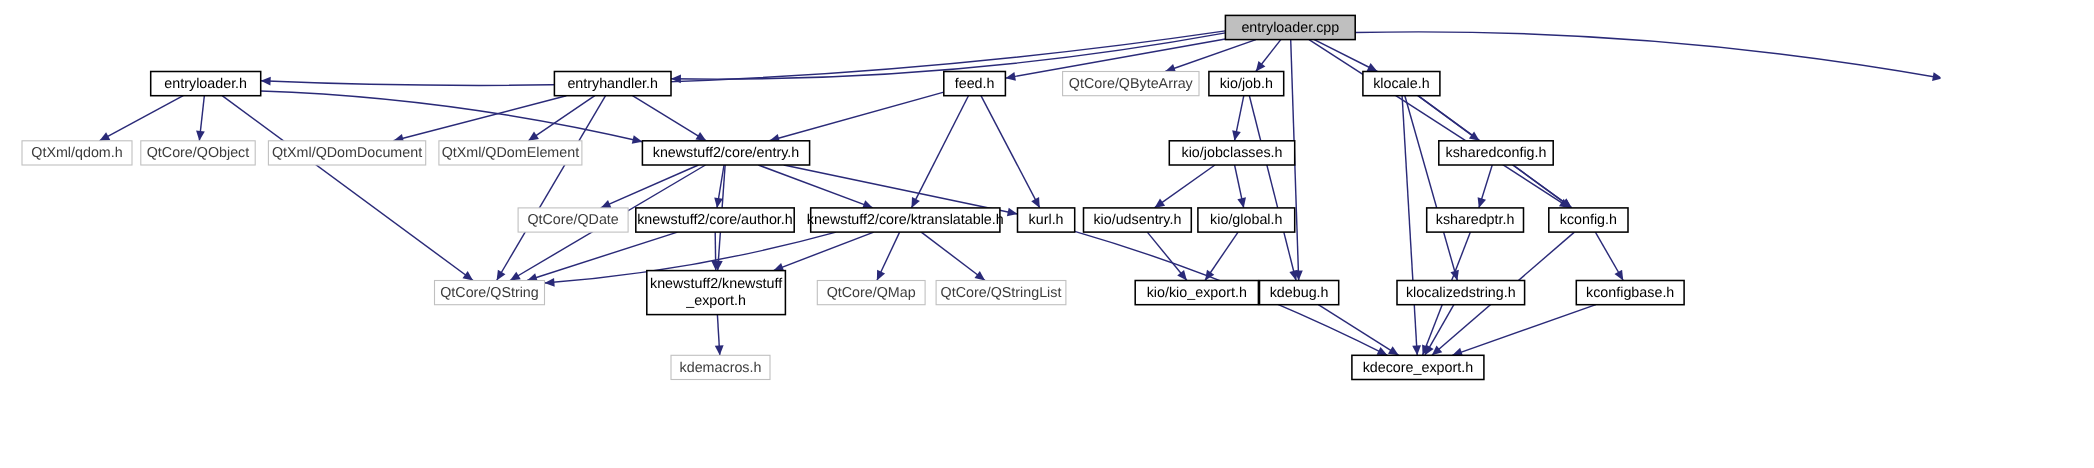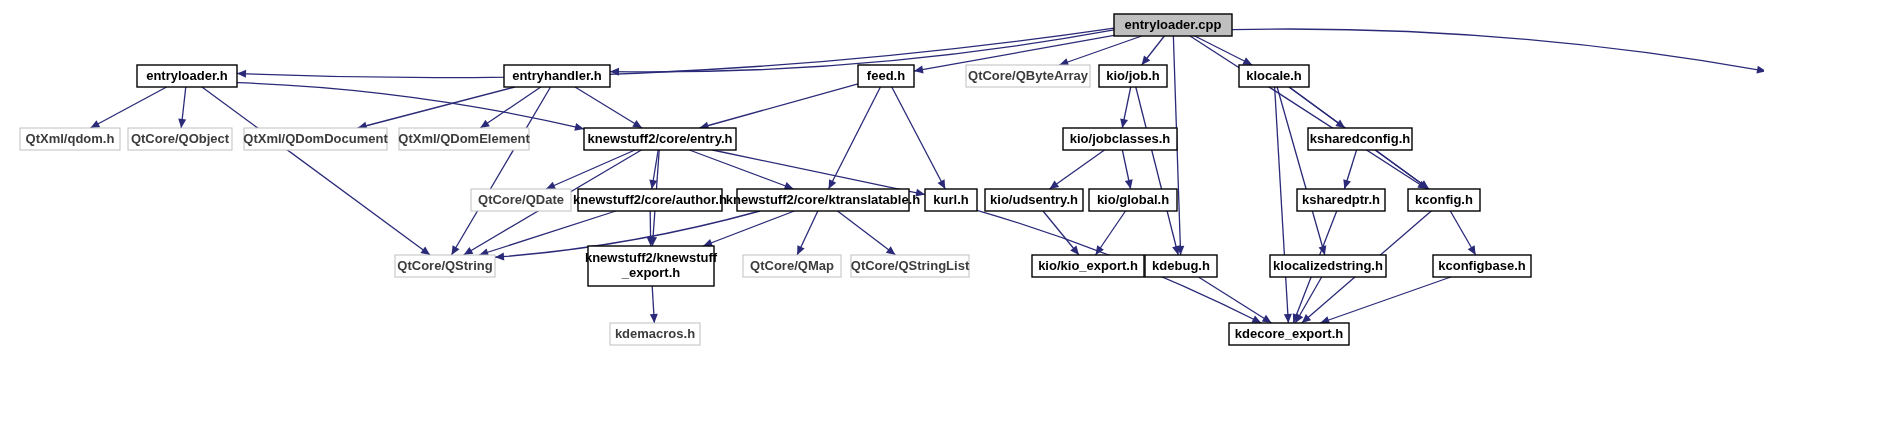--- a/index.html
+++ b/index.html
@@ -9,21 +9,20 @@
   }
   body {
     font-family: "Liberation Sans", sans-serif;
   }
   #graph-wrap {
     position: relative;
     width: 1764px;
     height: 425px;
     background: #ffffff;
     overflow: hidden;
-    font-weight: bold;
   }
   svg#depgraph {
     display: block;
     width: 1904px;
     height: 425px;
   }
   .node-box {
     fill: #ffffff;
     stroke: #c0c0c0;
     stroke-width: 1;

